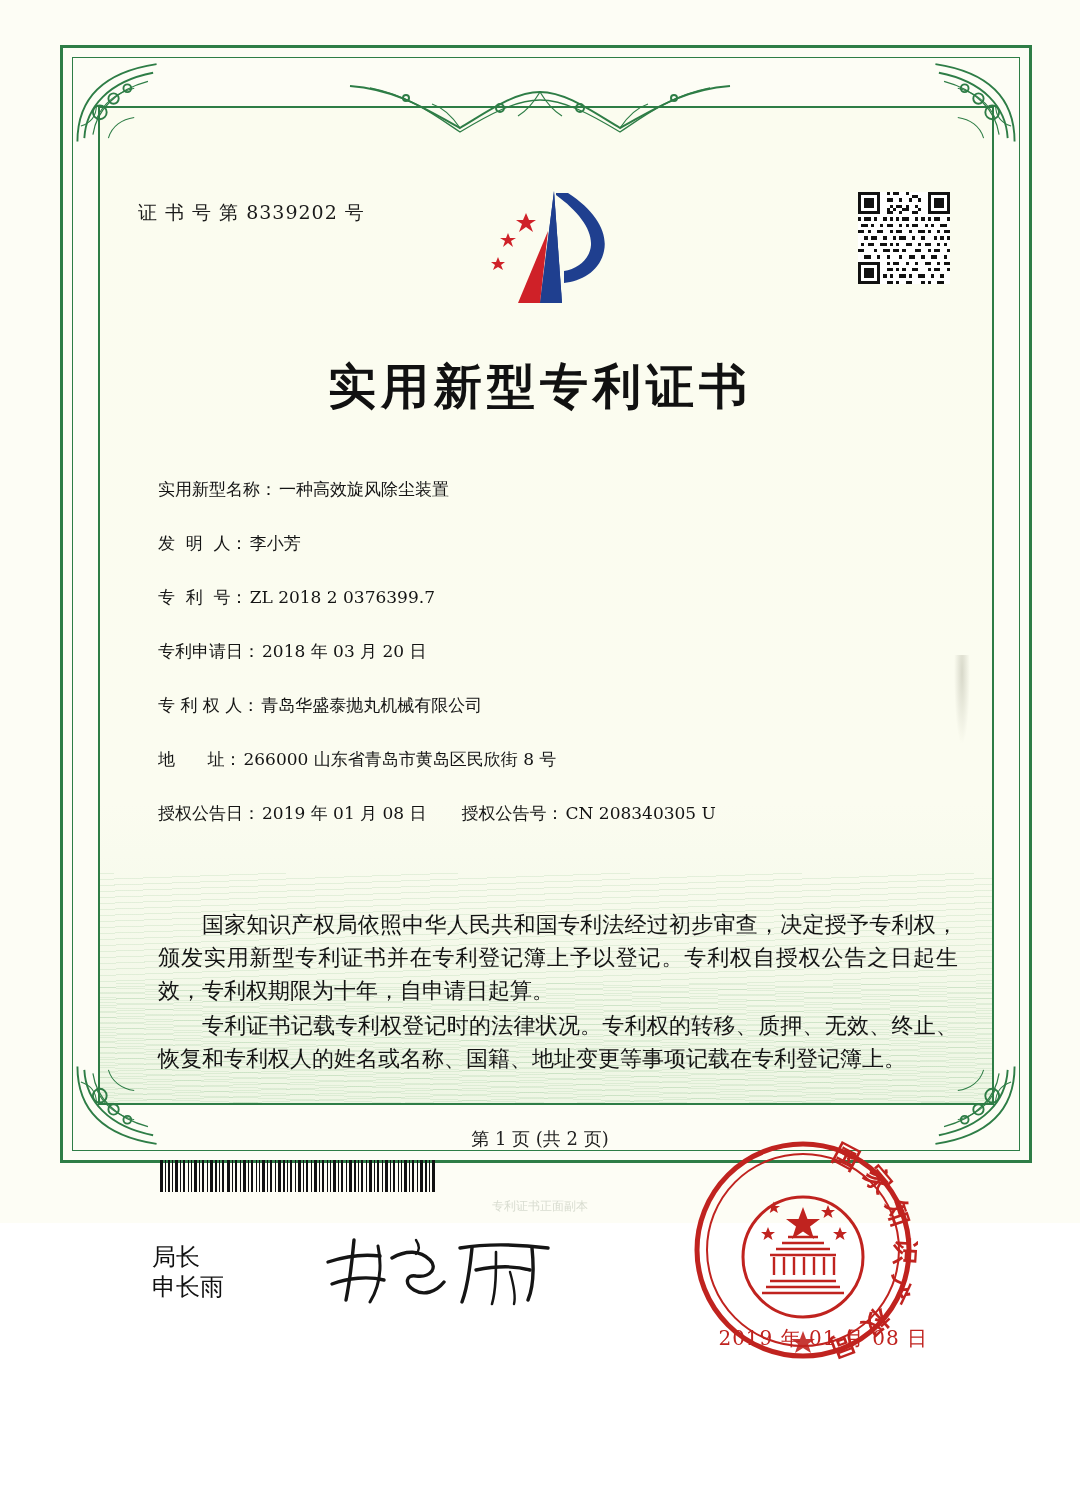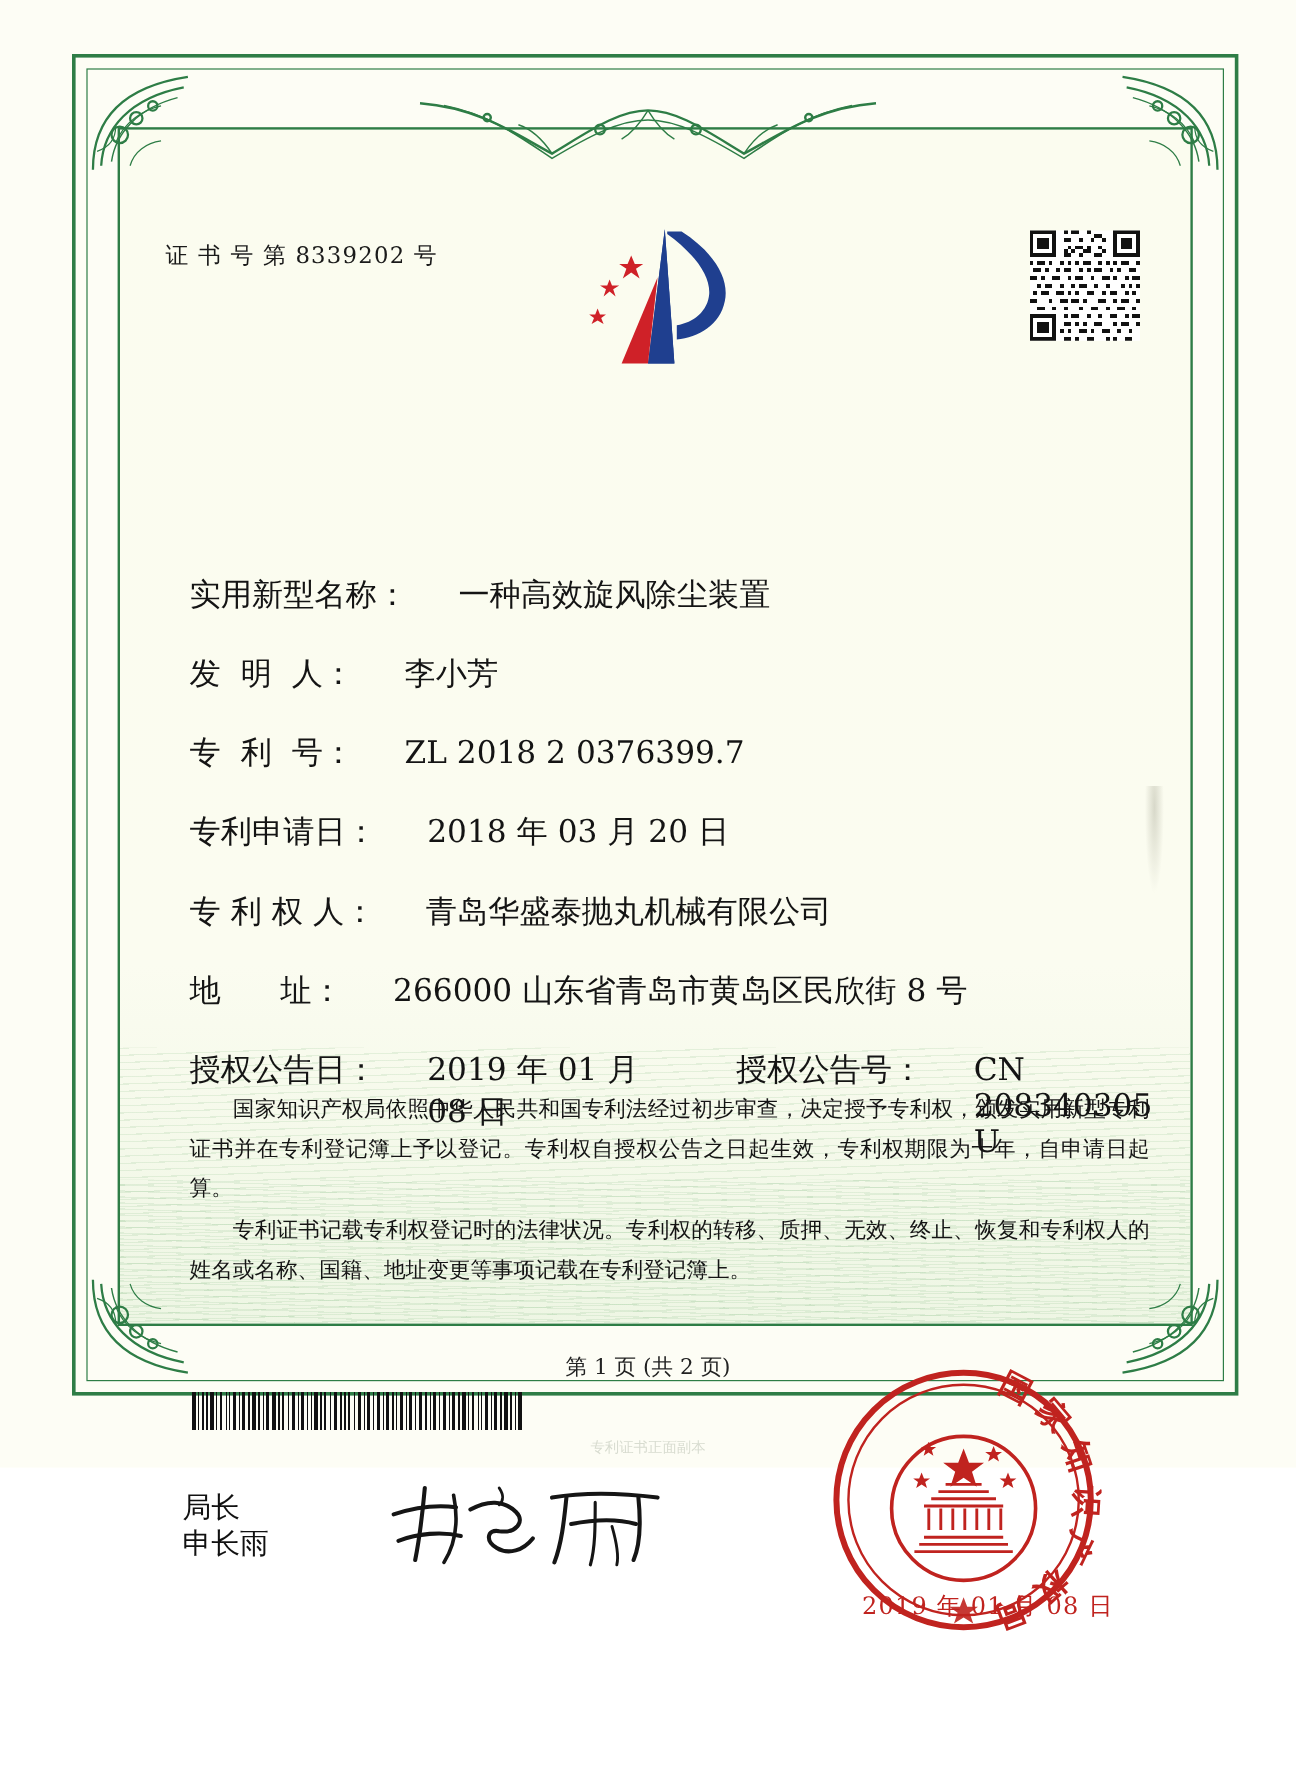--- a/index.html
+++ b/index.html
@@ -97,33 +97,32 @@
   .fields {
     position: absolute;
     left: 158px; top: 478px; width: 820px;
     font-family: "DejaVu Serif", "Liberation Serif", serif;
     color: #141414;
   }
   .row {
     display: flex;
     align-items: baseline;
     margin-bottom: 31px;
-    font-size: 26px;
-    gap: 40px;
+    font-size: 17px;
   }
   .lbl { white-space: pre; }
   .val { margin-left: 2px; }
   .row.grant { margin-bottom: 0; }
   .grant-second { margin-left: 35px; }
   
   .paras {
     position: absolute;
     left: 158px; top: 908px; width: 800px;
     font-family: "DejaVu Serif", "Liberation Serif", serif;
-    font-size: 18px;
+    font-size: 22px;
     line-height: 33px;
     color: #141414;
     text-align: justify;
   }
   .paras p { text-indent: 2em; }
   .paras p + p { margin-top: 2px; }
   
   .barcode {
     position: absolute;
     left: 160px; top: 1160px;
@@ -408,20 +407,21 @@
         <rect x="9" y="28" width="2" height="1"></rect>
           <rect x="12" y="28" width="1" height="1"></rect>
         <rect x="15" y="28" width="2" height="1"></rect>
           <rect x="20" y="28" width="1" height="1"></rect>
         <rect x="22" y="28" width="1" height="1"></rect>
           <rect x="25" y="28" width="2" height="1"></rect>
       </g>
     </svg>
   </div>
 
+  <div class="title">实用新型专利证书</div>
 
   <div class="fields">
     <div class="row">
       <span class="lbl">实用新型名称：</span>
       <span class="val">一种高效旋风除尘装置</span>
     </div>
     <div class="row">
       <span class="lbl">发  明  人：</span>
       <span class="val">李小芳</span>
     </div>

